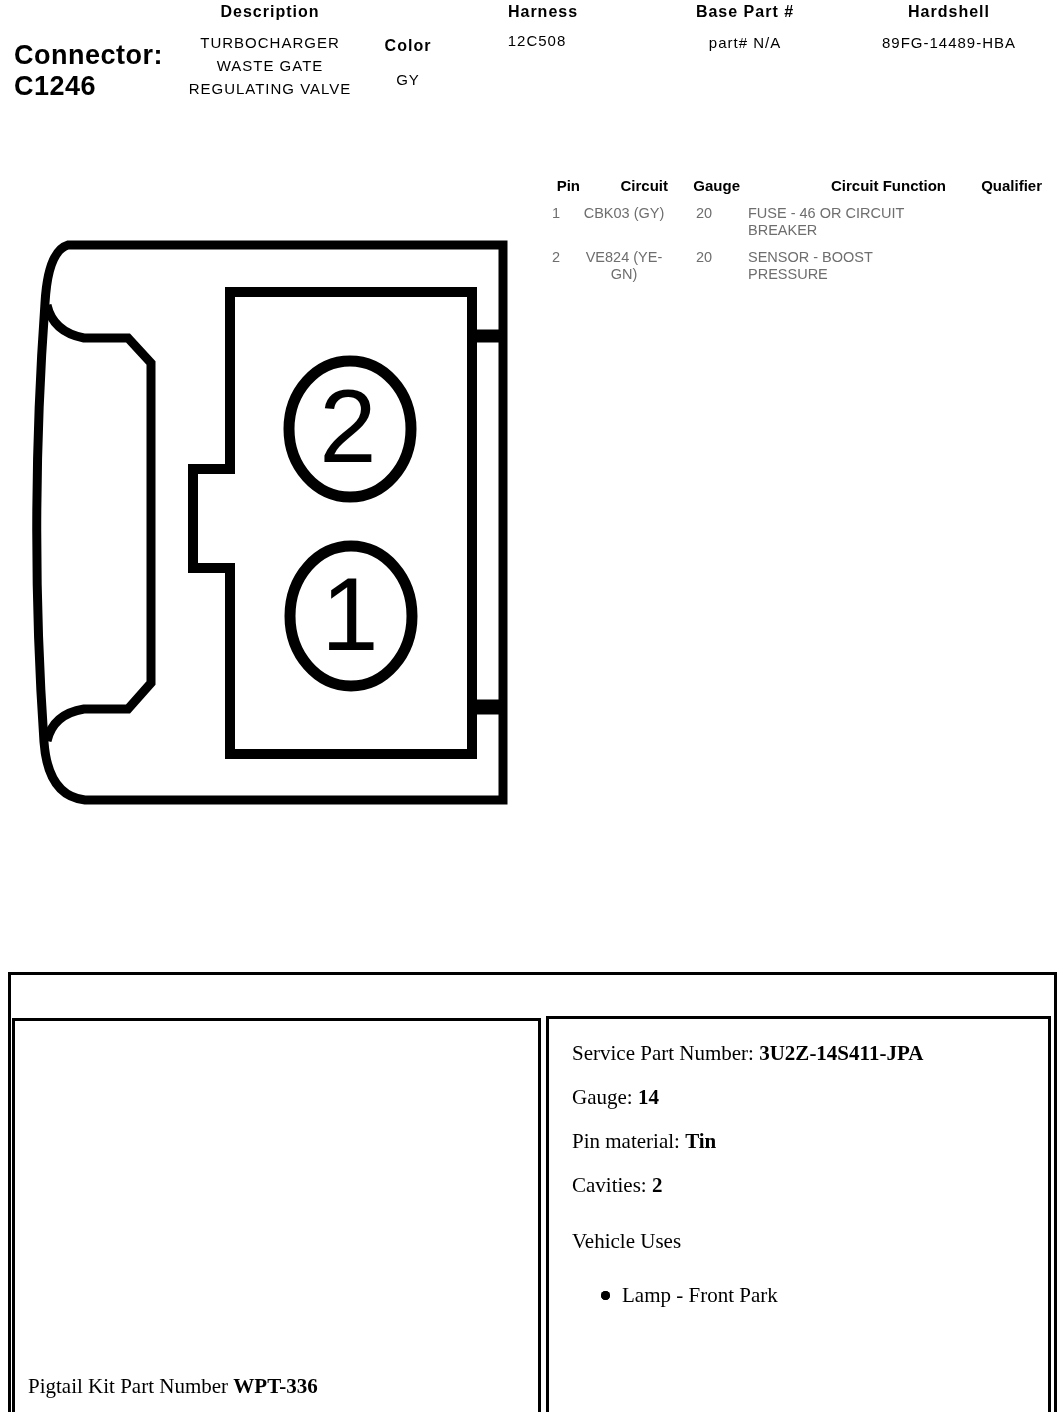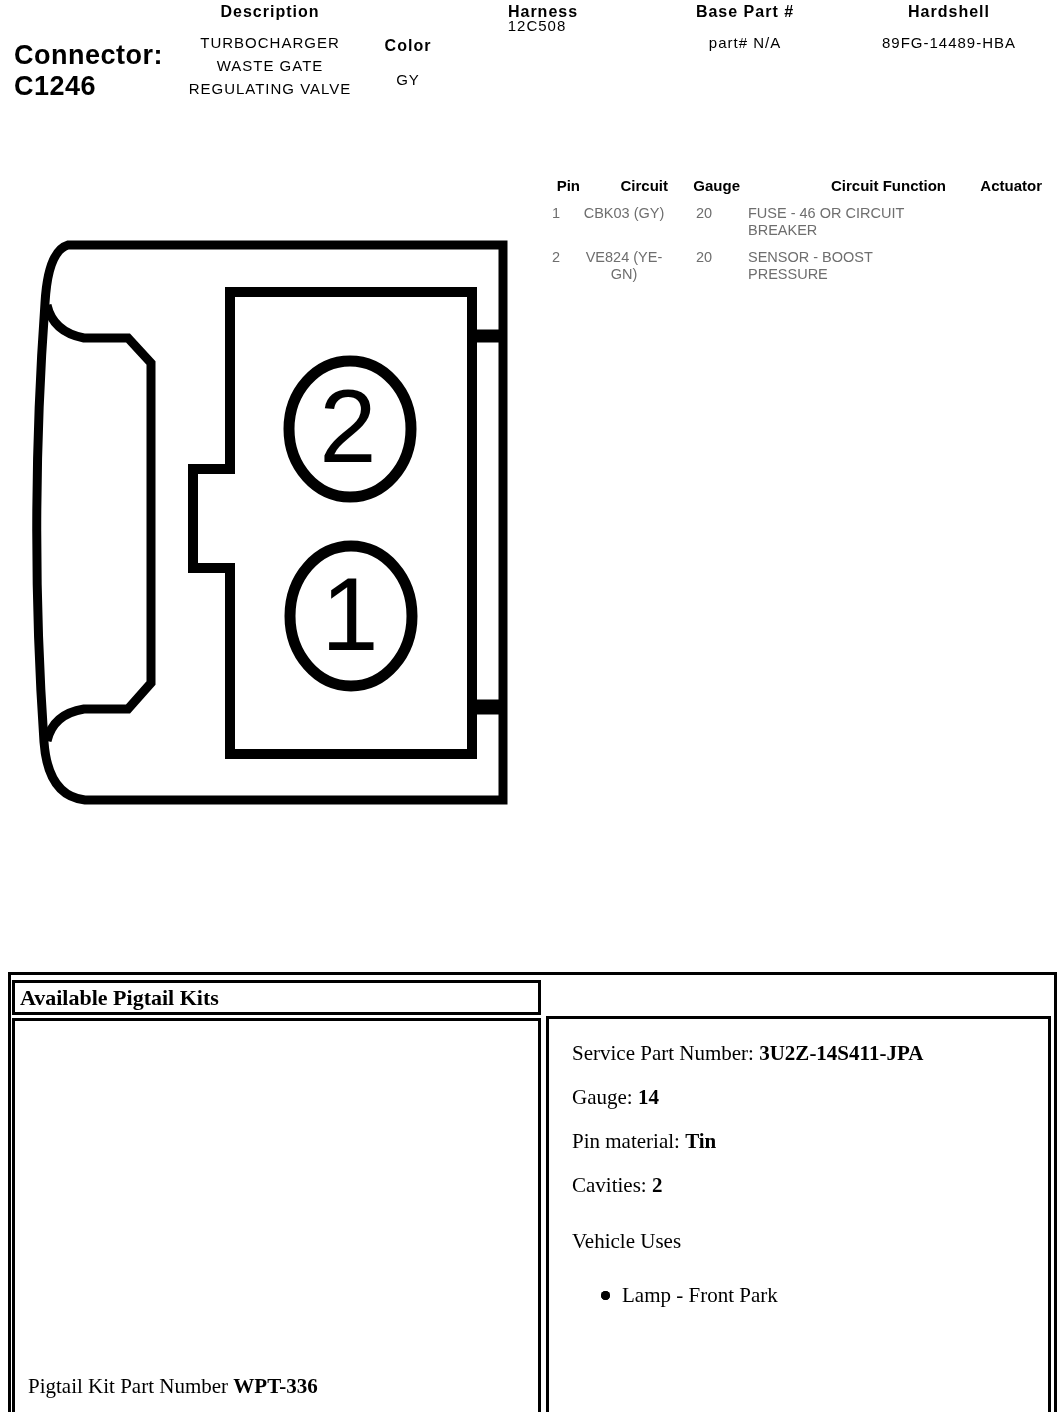--- a/index.html
+++ b/index.html
@@ -42,35 +42,35 @@
     <div>C1246</div>
   </div>
 
   <div class="abs hdr-label" style="left:175px;top:3px;width:190px;">Description</div>
   <div class="abs hdr-value" style="left:175px;top:31px;width:190px;">TURBOCHARGER WASTE GATE REGULATING VALVE</div>
 
   <div class="abs hdr-label" style="left:368px;top:37px;width:80px;">Color</div>
   <div class="abs hdr-value" style="left:368px;top:68px;width:80px;">GY</div>
 
   <div class="abs hdr-label" style="left:483px;top:3px;width:120px;">Harness</div>
-  <div class="abs hdr-value" style="left:477px;top:14px;width:120px;">12C508</div>
+  <div class="abs hdr-value" style="left:477px;top:29px;width:120px;">12C508</div>
 
   <div class="abs hdr-label" style="left:675px;top:3px;width:140px;">Base Part #</div>
   <div class="abs hdr-value" style="left:675px;top:31px;width:140px;">part# N/A</div>
 
   <div class="abs hdr-label" style="left:869px;top:3px;width:160px;">Hardshell</div>
   <div class="abs hdr-value" style="left:869px;top:31px;width:160px;">89FG-14489-HBA</div>
 
   <div class="abs" style="left:532px;top:176px;width:516px;">
     <div class="pin-grid">
       <div class="c">Pin</div>
       <div class="c">Circuit</div>
       <div class="c">Gauge</div>
       <div class="c">Circuit Function</div>
-      <div class="c">Actuator</div>
+      <div class="c">Qualifier</div>
     </div>
     <div class="pin-grid row1">
       <div class="v">1</div>
       <div class="v">CBK03 (GY)</div>
       <div class="v">20</div>
       <div class="v fn">FUSE - 46 OR CIRCUIT BREAKER</div>
       <div class="v"></div>
     </div>
     <div class="pin-grid row2">
       <div class="v">2</div>
@@ -93,21 +93,20 @@
     <line x1="470" y1="707" x2="502" y2="707" stroke="#000" stroke-width="15"></line>
 
     <ellipse cx="350" cy="429" rx="61" ry="68" fill="none" stroke="#000" stroke-width="11"></ellipse>
     <ellipse cx="351" cy="616" rx="61" ry="70" fill="none" stroke="#000" stroke-width="11"></ellipse>
     <text x="348" y="462" text-anchor="middle" font-size="103" fill="#000" font-family="Liberation Sans, sans-serif">2</text>
     <text x="350" y="650" text-anchor="middle" font-size="103" fill="#000" font-family="Liberation Sans, sans-serif">1</text>
   </svg>
 
   <div class="abs box" style="left:8px;top:972px;width:1049px;height:444px;"></div>
 
-  <div class="abs box kits-title" style="left:12px;top:980px;width:529px;height:35px;">Available Pigtail Kits</div>
 
   <div class="abs box" style="left:12px;top:1018px;width:529px;height:398px;"></div>
 
   <div class="abs serif" style="left:28px;top:1372px;">
     <span>Pigtail Kit Part Number</span>
     <span class="b">WPT-336</span>
   </div>
 
   <div class="abs box svc serif" style="left:546px;top:1016px;width:505px;height:400px;">
     <p>

